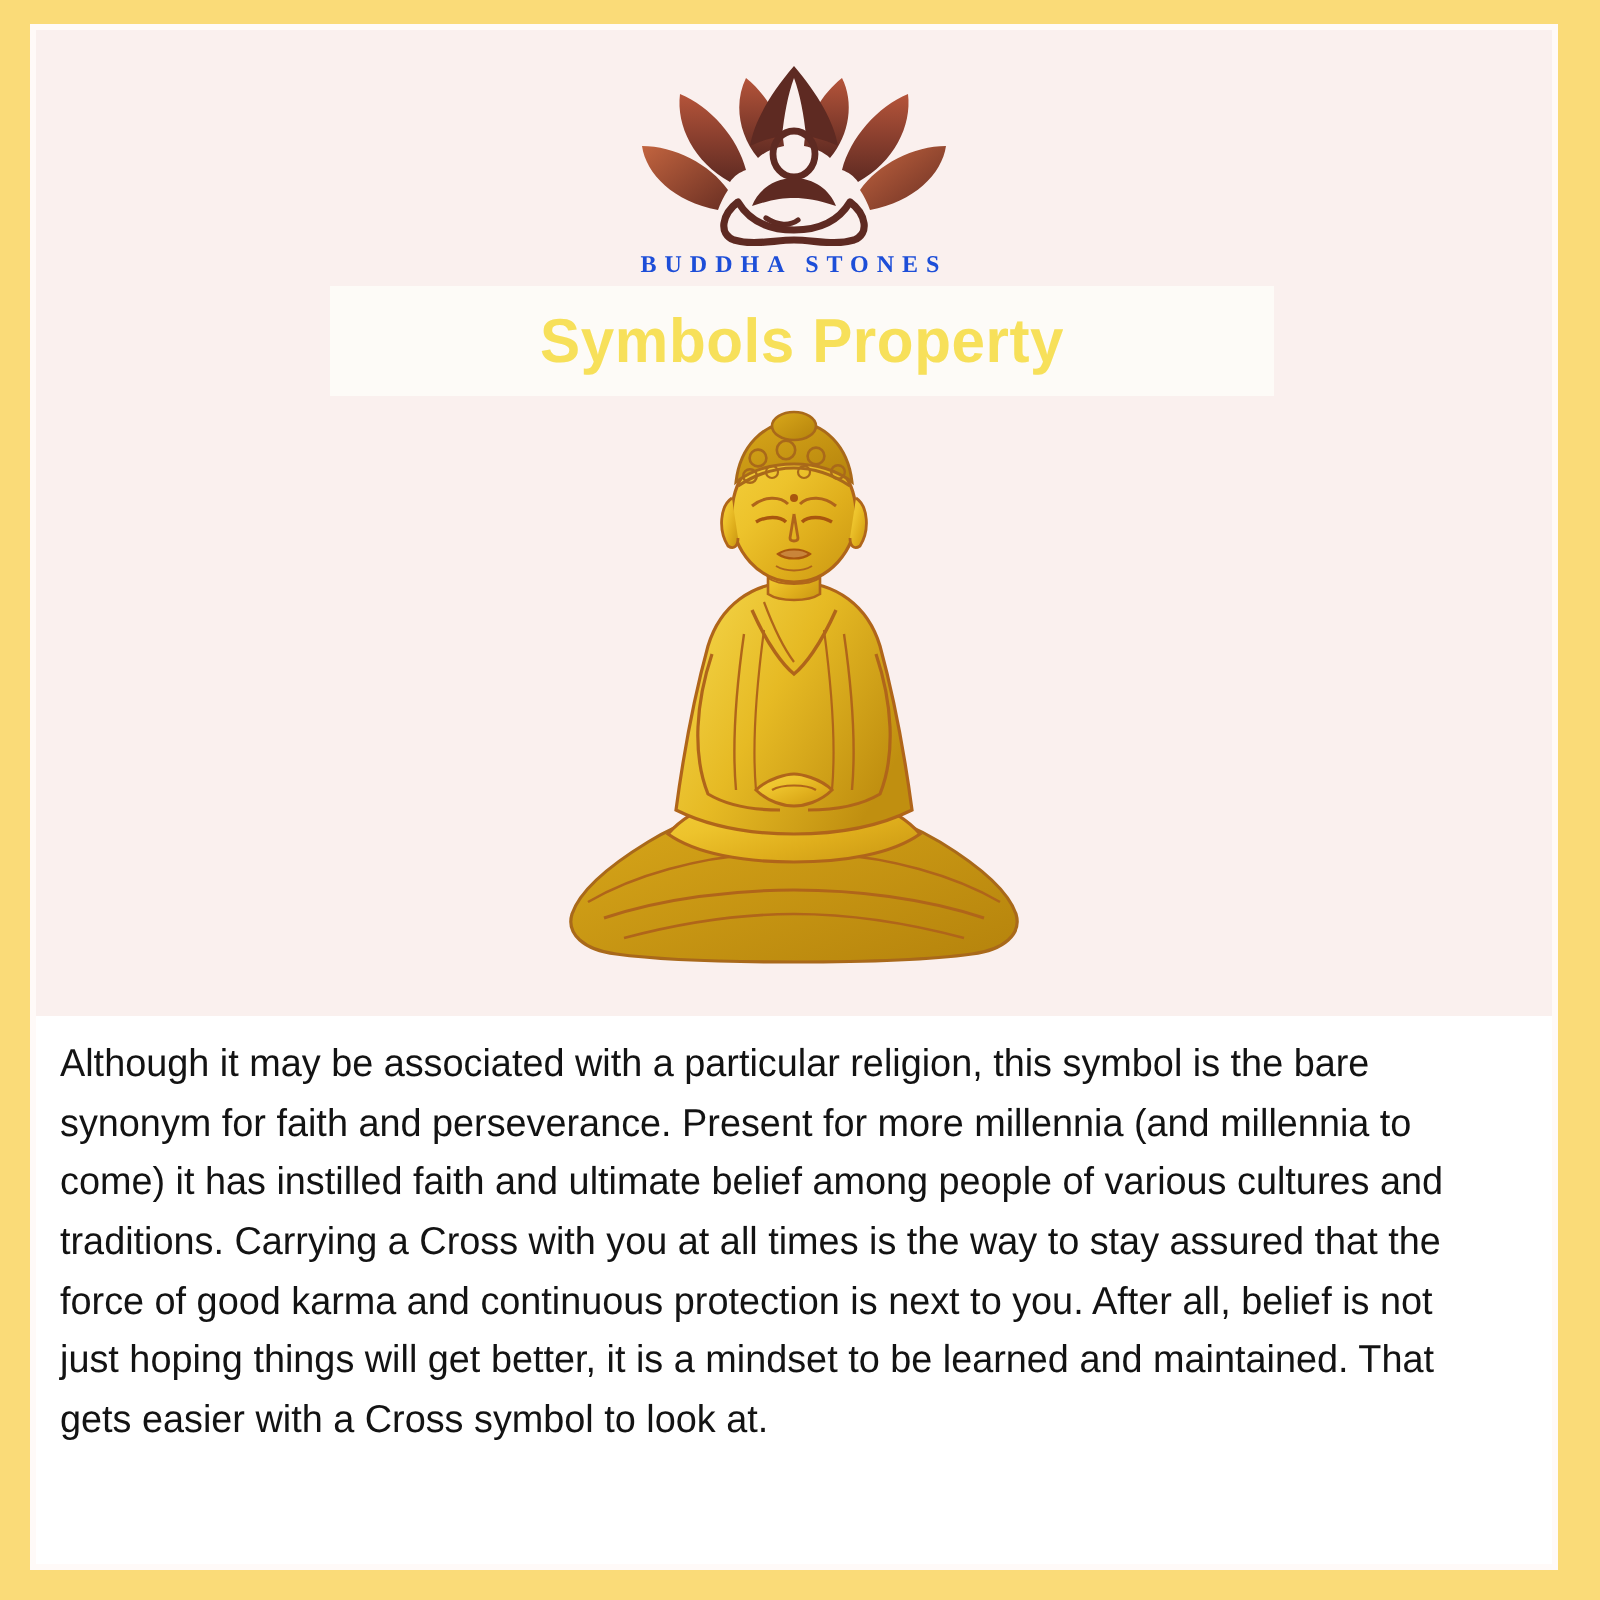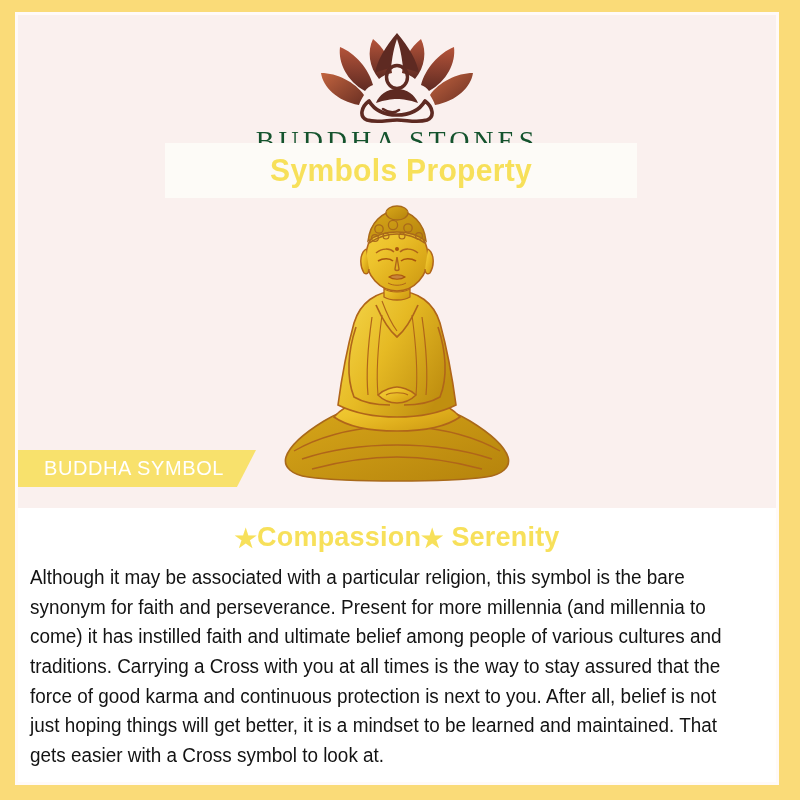--- a/index.html
+++ b/index.html
@@ -51,24 +51,24 @@
     width: 758px;
     text-align: center;
   }
   .logo-mark {
     display: block;
     margin: 0 auto;
   }
   .logo-text {
     margin-top: 2px;
     font-family: "Liberation Serif", serif;
-    font-size: 28px;
+    font-size: 12px;
     letter-spacing: 4px;
-    color: #14532d;
-    font-weight: 400;
+    color: #1d4ed8;
+    font-weight: 700;
   }
 
   
   .title-band {
     position: absolute;
     left: 147px;
     top: 128px;
     width: 472px;
     height: 55px;
     background: #fdfbf7;
@@ -298,27 +298,21 @@
           <circle cx="125" cy="44" r="2" fill="#a9560f"></circle>
 
           <path d="M125 52 L123 64 C 123 66, 127 66, 127 64 L125 52" fill="none" stroke="#b0651a" stroke-width="1.4"></path>
 
           <path d="M117 72 C 121 69, 129 69, 133 72 C 129 75, 121 75, 117 72 Z" fill="#c9853a" stroke="#a9560f" stroke-width="1.1"></path>
 
           <path d="M116 78 C 121 81, 129 81, 134 78" fill="none" stroke="#b0651a" stroke-width="1"></path>
         </svg>
       </div>
 
-      <div class="symbol-banner">
-        <span class="symbol-banner-label">BUDDHA SYMBOL</span>
-      </div>
 
     </div>
 
     <div class="bottom-area">
-      <div class="traits">
-        <span class="star">★</span><span>Compassion</span><span class="star">★</span> <span>Serenity</span>
-      </div>
       <p class="body-text">Although it may be associated with a particular religion, this symbol is the bare synonym for faith and perseverance. Present for more millennia (and millennia to come) it has instilled faith and ultimate belief among people of various cultures and traditions. Carrying a Cross with you at all times is the way to stay assured that the force of good karma and continuous protection is next to you. After all, belief is not just hoping things will get better, it is a mindset to be learned and maintained. That gets easier with a Cross symbol to look at.</p>
     </div>
 
   </div>
 </div>
 
 </body></html>

